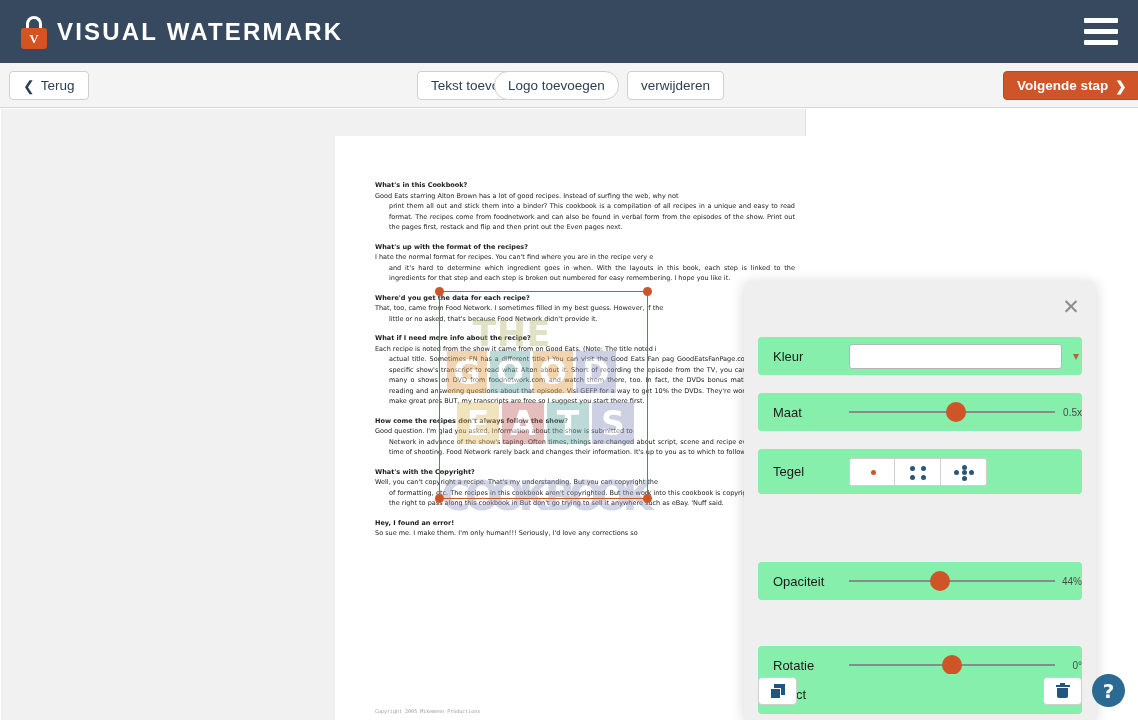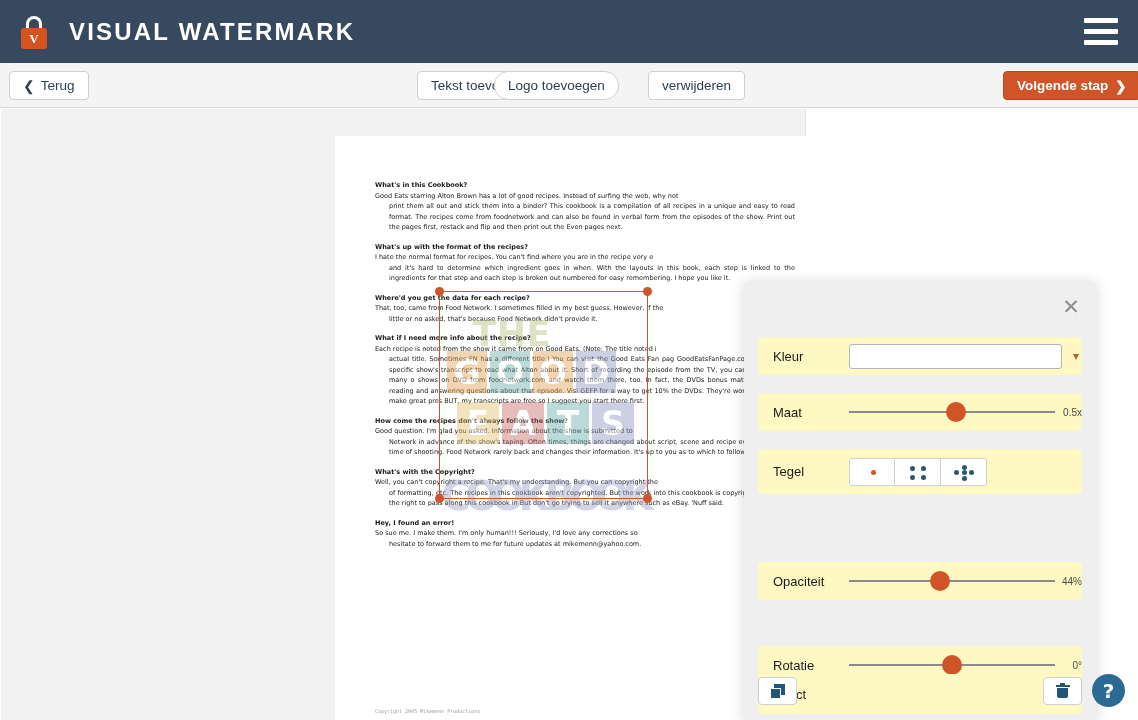--- a/index.html
+++ b/index.html
@@ -29,21 +29,21 @@
   #lock-icon .body {
     position: absolute; left: 2px; top: 13px;
     width: 26px; height: 21px;
     background: #d4541f; border-radius: 3px;
     color: #ffffff; font-size: 13px; font-weight: bold;
     text-align: center; line-height: 21px;
     font-family: "Liberation Serif", serif;
   }
   #brand-title {
     color: #ffffff; font-size: 24px; font-weight: bold;
-    letter-spacing: 2.2px; margin-left: 20px; white-space: nowrap;
+    letter-spacing: 2.2px; margin-left: 8px; white-space: nowrap;
   }
   #menu-button {
     position: absolute; right: 20px; top: 18px;
     width: 34px; height: 27px;
     display: flex; flex-direction: column; justify-content: space-between;
     cursor: pointer;
   }
   #menu-button span {
     display: block; height: 5px; background: #ffffff; border-radius: 1px;
   }
@@ -66,21 +66,21 @@
     font-family: "Liberation Sans", sans-serif;
     display: flex; align-items: center; justify-content: center;
     cursor: pointer;
     padding: 0 13px;
     white-space: nowrap;
   }
   #back-button { left: 9px; gap: 6px; }
   #back-button .chev { font-size: 14px; line-height: 1; }
   #add-text-button { left: 380px; margin-left: 37px; }
   #add-logo-button { left: 494px; border-radius: 14px; }
-  #remove-button { left: 648px; }
+  #remove-button { left: 627px; }
   #next-step-button {
     left: 1003px; top: 8px; height: 29px;
     background: #cf5427; border: 1px solid #b9481f;
     color: #ffffff; font-weight: bold; gap: 7px;
   }
 
   
   #canvas-area {
     position: absolute; left: 0; top: 109px;
     width: 1138px; height: 611px;
@@ -189,21 +189,21 @@
     font-size: 16px; font-weight: bold; color: #1b1b1b;
   }
   #panel-close {
     position: absolute; right: 14px; top: 16px;
     width: 22px; height: 22px; cursor: pointer;
     color: #8d8d8d; font-size: 21px; line-height: 20px;
     text-align: center; font-family: "DejaVu Sans", sans-serif;
   }
   .prop-row {
     position: absolute; left: 14px; width: 324px;
-    background: #fef9c3; border-radius: 4px;
+    background: #86efac; border-radius: 4px;
     display: flex; align-items: center;
   }
   .prop-label {
     font-size: 13px; color: #1b1b1b; width: 76px;
     margin-left: 15px; flex-shrink: 0;
   }
 
   #row-kleur { top: 56px; height: 38px; }
   #kleur-swatch {
     width: 213px; height: 25px;
@@ -384,21 +384,20 @@
           <div class="doc-a">
             <span>Well, you can't copyright a recipe. That's my understanding. But you can copyright the</span>
             <span class="ind">of formatting, etc. The recipes in this cookbook aren't copyrighted. But the work into this cookbook is copyrighted. You have the right to pass along this cookbook in But don't go trying to sell it anywhere such as eBay. 'Nuff said.</span>
           </div>
         </div>
 
         <div>
           <div class="doc-q">Hey, I found an error!</div>
           <div class="doc-a">
             <span>So sue me. I make them. I'm only human!!! Seriously, I'd love any corrections so</span>
-            <span class="ind">hesitate to forward them to me for future updates at mikemenn@yahoo.com.</span>
           </div>
         </div>
 
       </div>
 
       <div id="doc-footer">
         <span>Copyright 2005 Mikemenn Productions</span>
         <span>Page 2</span>
       </div>
 

